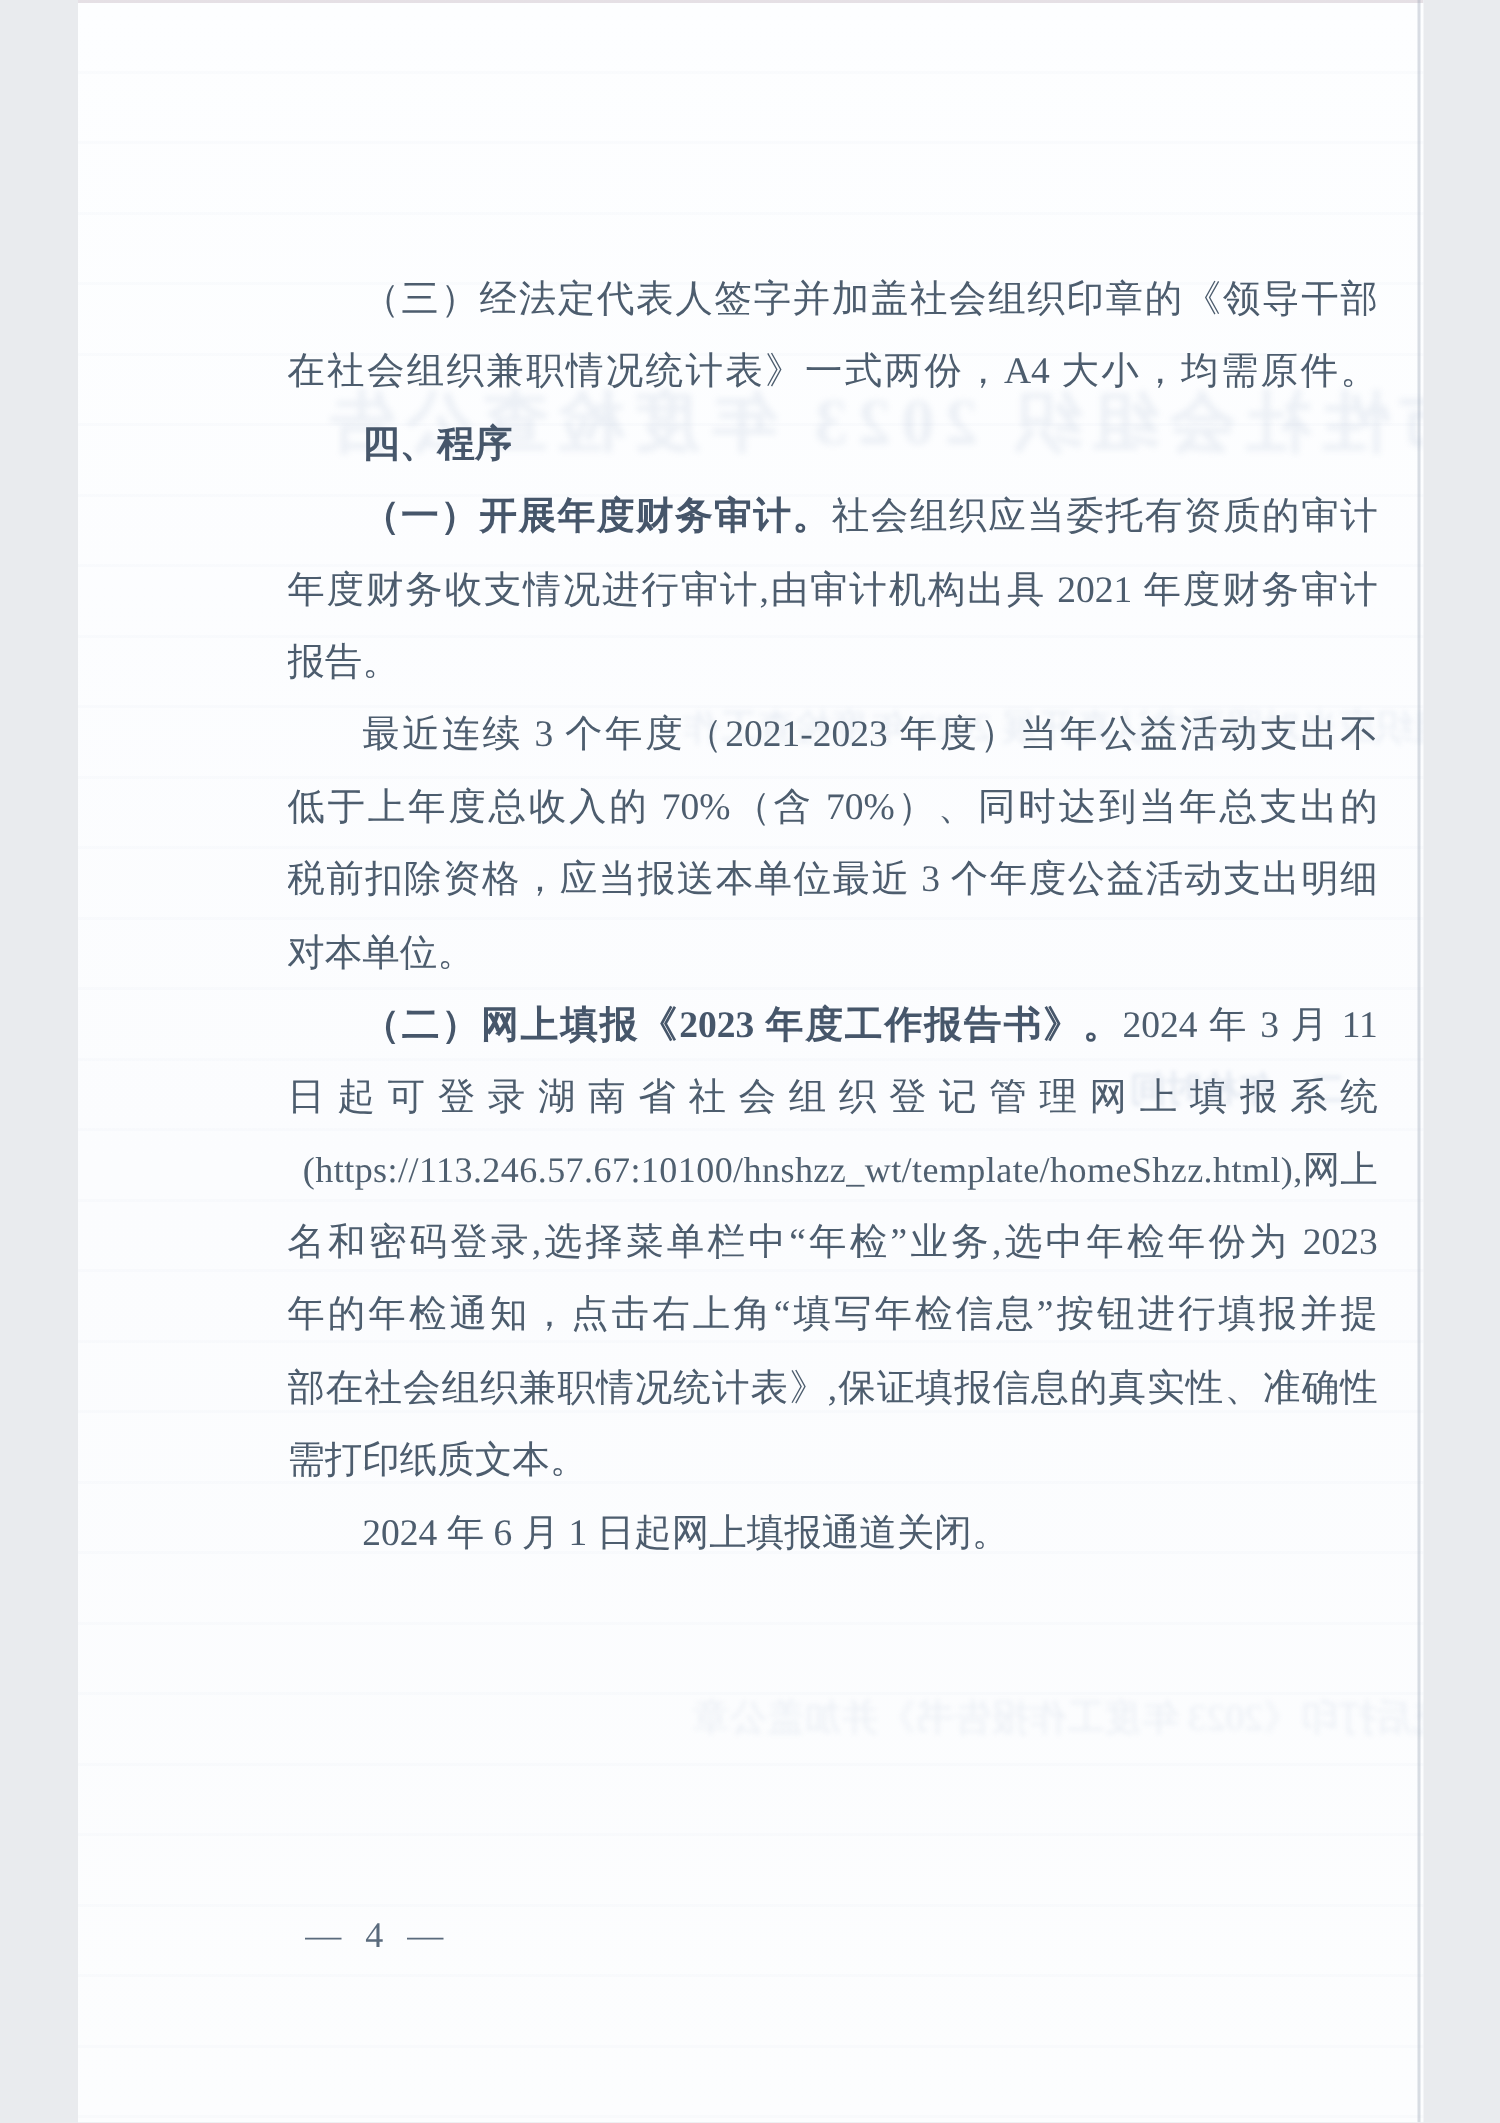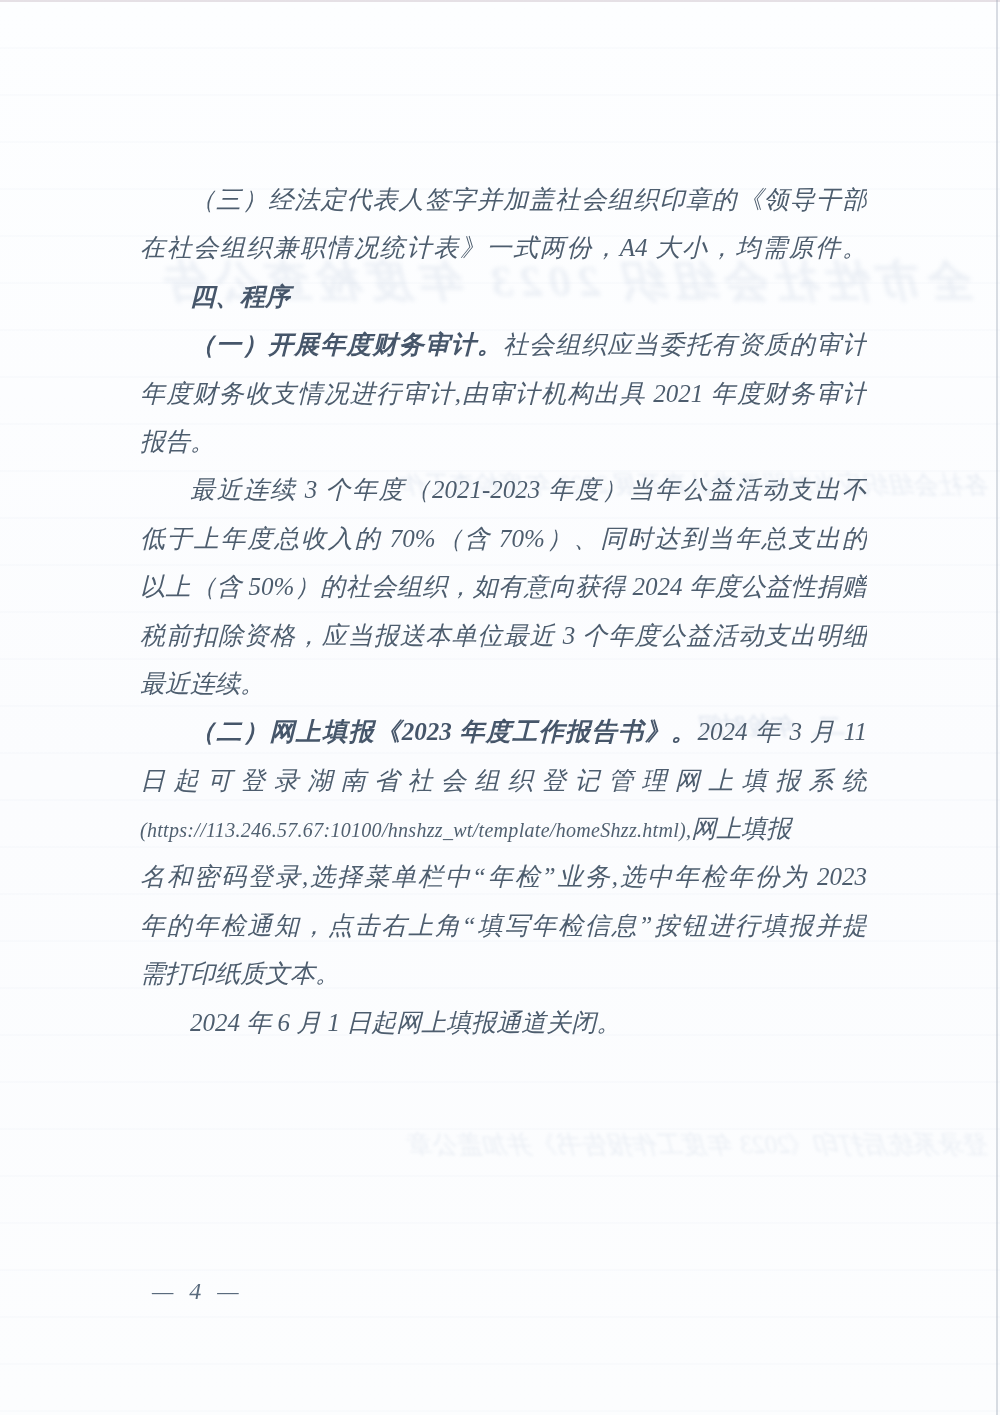--- a/index.html
+++ b/index.html
@@ -1,21 +1,20 @@
 <!DOCTYPE html>
 <html><head>
 <meta charset="utf-8">
 <style>
   html,body{margin:0;padding:0;background:#e9ebee;}
   .page{
-    position:relative;width:1000px;height:1415px;margin:0 auto;
+    position:relative;width:897px;height:1415px;margin:0 auto;
     background:linear-gradient(180deg,#fdfeff 0%,#fbfcfe 55%,#fcfdfe 100%);
     overflow:hidden;
     font-family:"Liberation Serif","DejaVu Serif",serif;
-    font-style:italic;
   }
   
   .streaks{
     position:absolute;inset:0;pointer-events:none;
     background:repeating-linear-gradient(180deg,
       rgba(140,160,195,0.030) 0px, rgba(140,160,195,0.030) 2px,
       rgba(255,255,255,0) 2px, rgba(255,255,255,0) 47px);
   }
   .edge-top{position:absolute;top:0;left:0;width:100%;height:2px;background:rgba(213,203,209,0.55);}
   .edge-right{position:absolute;top:0;right:2px;width:2px;height:100%;background:rgba(160,170,185,0.40);}
@@ -25,21 +24,21 @@
     font-size:25px;color:#4d5d6e;
   }
   .line{
     height:48.4px;line-height:48.4px;
     text-align:justify;text-align-last:justify;
     overflow:hidden;
   }
   .line.short{text-align:right;text-align-last:left;}
   .indent{text-indent:2em;}
   .bold{font-weight:bold;color:#46566a;}
-  .url{font-size:20px;letter-spacing:0.3px;color:#506070;}
+  .url{font-size:24px;letter-spacing:0.3px;color:#506070;}
 
   
   .ghost{
     position:absolute;pointer-events:none;color:#8ea3c2;
     transform:scaleX(-1);filter:blur(2px);
     white-space:nowrap;overflow:hidden;
   }
   .ghost-title{top:252px;left:145px;width:845px;font-size:44px;font-weight:bold;
     letter-spacing:7px;opacity:0.15;text-align:center;}
   .ghost-mid{top:468px;left:200px;width:790px;font-size:25px;opacity:0.17;filter:blur(1.6px);}
@@ -67,27 +66,27 @@
 
   <div class="textblock">
     <div class="line indent"><span>（三）经法定代表人签字并加盖社会组织印章的《领导干部</span></div>
     <div class="line"><span>在社会组织兼职情况统计表》一式两份，A4 大小，均需原件。</span></div>
     <div class="line indent short"><span class="bold">四、程序</span></div>
     <div class="line indent"><span class="bold">（一）开展年度财务审计。</span><span>社会组织应当委托有资质的审计</span></div>
     <div class="line"><span>年度财务收支情况进行审计,由审计机构出具 2021 年度财务审计</span></div>
     <div class="line short"><span>报告。</span></div>
     <div class="line indent"><span>最近连续 3 个年度（2021-2023 年度）当年公益活动支出不</span></div>
     <div class="line"><span>低于上年度总收入的 70%（含 70%）、同时达到当年总支出的 50%</span></div>
-    <div class="line"><span>以上（含 50%）的社会组织，如有意向获得 2024 年度公益性捐赠</span></div>
     <div class="line"><span>税前扣除资格，应当报送本单位最近 3 个年度公益活动支出明细</span></div>
-    <div class="line short"><span>最近连续。</span></div>
+    <div class="line short"><span>对本单位。</span></div>
     <div class="line indent"><span class="bold">（二）网上填报《2023 年度工作报告书》。</span><span>2024 年 3 月 11</span></div>
     <div class="line"><span>日起可登录湖南省社会组织登记管理网上填报系统</span></div>
     <div class="line short"><span class="url">(https://113.246.57.67:10100/hnshzz_wt/template/homeShzz.html),</span><span>网上填报</span></div>
     <div class="line"><span>名和密码登录,选择菜单栏中“年检”业务,选中年检年份为 2023</span></div>
     <div class="line"><span>年的年检通知，点击右上角“填写年检信息”按钮进行填报并提</span></div>
+    <div class="line"><span>部在社会组织兼职情况统计表》,保证填报信息的真实性、准确性</span></div>
     <div class="line short"><span>需打印纸质文本。</span></div>
     <div class="line indent short"><span>2024 年 6 月 1 日起网上填报通道关闭。</span></div>
   </div>
 
   <div class="pagenum">— 4 —</div>
 
 </div>
 
 </body></html>

